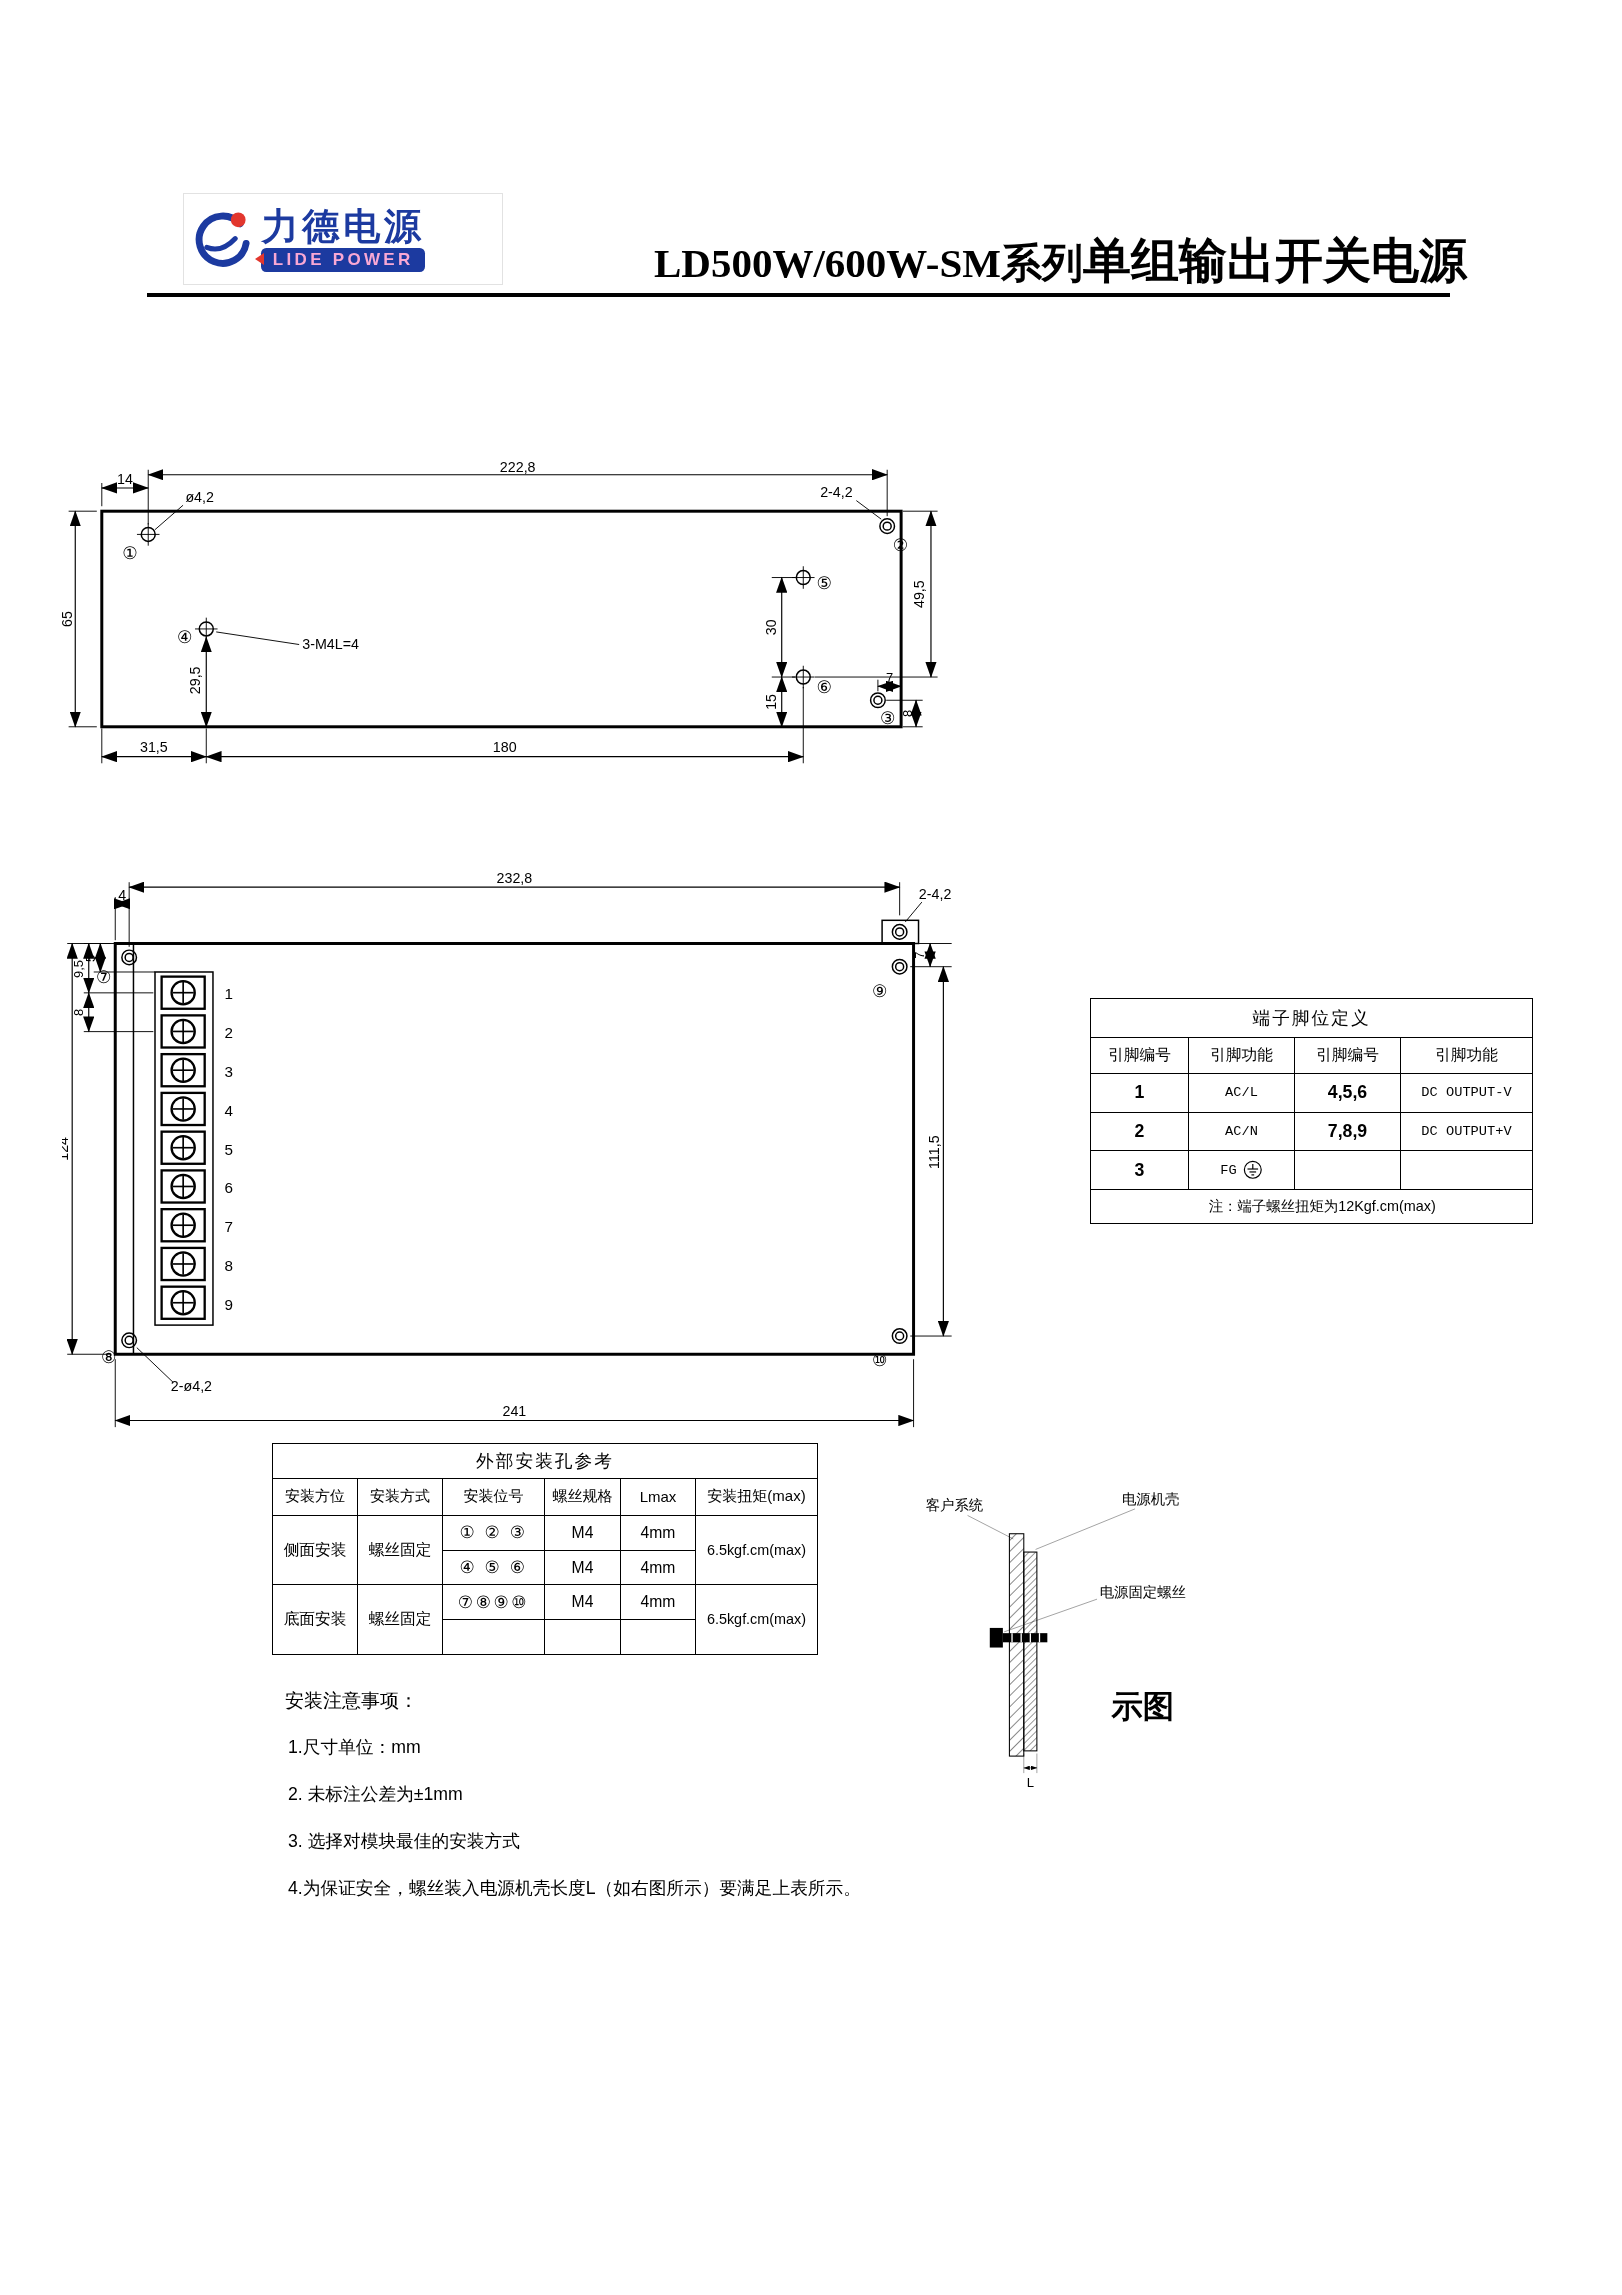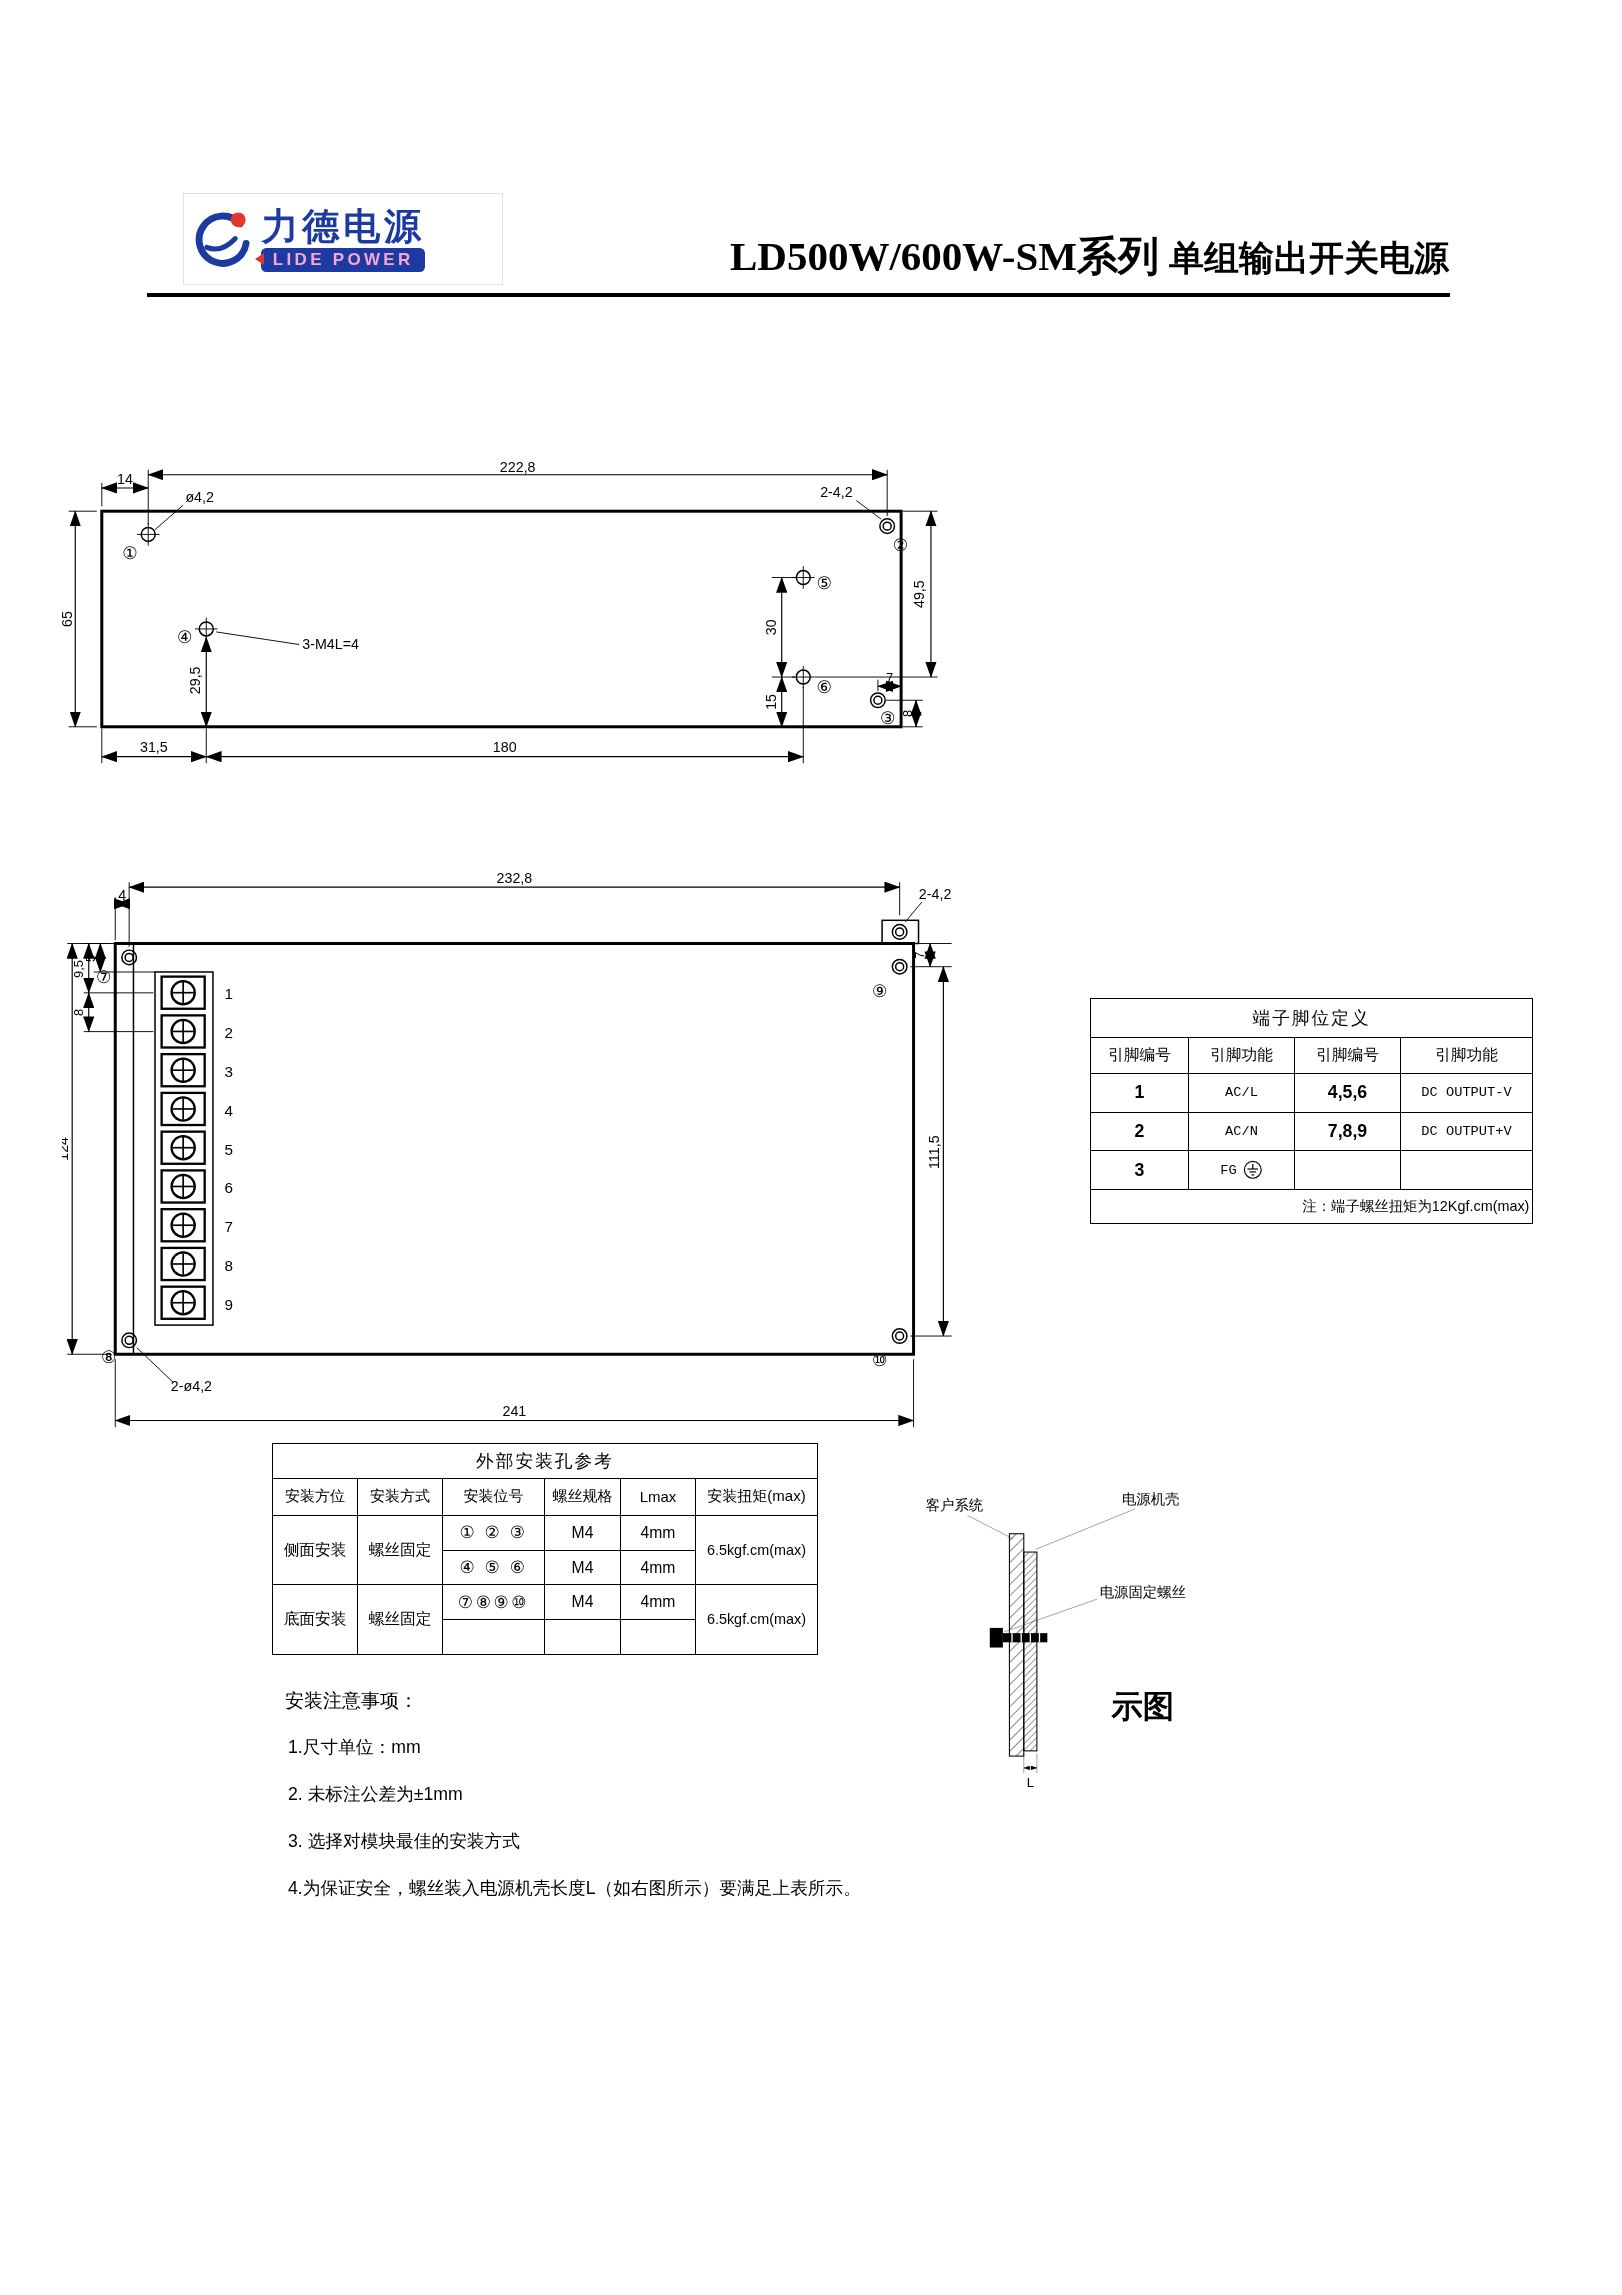--- a/index.html
+++ b/index.html
@@ -10,21 +10,21 @@
   .abs{position:absolute;}
 
   
   .logo{left:183px;top:193px;width:308px;height:85px;display:flex;align-items:center;gap:9.2px;border:0.7px solid #e2e2e2;padding:2.6px 5.2px;background:#fff;}
   .logo-cn{font-size:37px;font-weight:bold;color:#1c3aa0;letter-spacing:3.9px;line-height:39px;}
   .logo-bar{margin-top:2.6px;background:#1c3aa0;border-radius:5.2px;height:23.6px;display:flex;align-items:center;justify-content:center;position:relative;}
   .logo-bar span{color:#f9a8d4;font-weight:bold;font-size:17px;letter-spacing:3.3px;}
   .logo-bar .red-tab{position:absolute;left:-6.5px;top:5.2px;width:0;height:0;border-top:6.5px solid transparent;border-bottom:6.5px solid transparent;border-right:9.2px solid #e2372e;}
   .title{left:654px;top:229px;width:795px;text-align:right;white-space:nowrap;}
   .t-model{font-family:"Liberation Serif", serif;font-weight:bold;font-size:41px;}
-  .t-desc{font-family:Liberation Sans, sans-serif;font-weight:bold;font-size:35px;margin-left:10px;}
+  .t-desc{font-family:Liberation Sans, sans-serif;font-weight:bold;font-size:48px;margin-left:0;}
   .rule{left:147px;top:293px;width:1303px;height:3.9px;background:#000;}
 
   
   svg text{fill:#000;text-anchor:middle;font-family:"Liberation Sans", sans-serif;}
   .out{fill:none;stroke:#000;stroke-width:0.9;}
   .thin-r{fill:none;stroke:#000;stroke-width:0.45;}
   .dim{stroke:#000;stroke-width:0.35;fill:none;}
   .ext{stroke:#000;stroke-width:0.28;fill:none;}
   .hole circle{fill:none;stroke:#000;stroke-width:0.45;}
   .hole line{stroke:#000;stroke-width:0.28;}
@@ -39,21 +39,21 @@
 
   
   table{border-collapse:collapse;background:#fff;table-layout:fixed;}
   td,th{border:1px solid #000;text-align:center;vertical-align:middle;font-weight:normal;padding:1.3px 2.6px;overflow:hidden;}
   .tbl-title{font-size:17.7px;height:31px;letter-spacing:2px;}
   .pin-table{font-size:15.7px;}
   .pin-table th{font-size:15.7px;height:33px;}
   .pin-table td{height:35px;}
   .pin-table .b{font-weight:bold;font-size:17.7px;}
   .pin-table .fn{font-size:13.7px;font-family:"Liberation Mono", monospace;}
-  .pin-table .note-cell{text-align:right;font-size:14.4px;height:30px;padding-left:24px;}
+  .pin-table .note-cell{text-align:center;font-size:14.4px;height:30px;padding-left:24px;}
   .fg-cell{display:flex;align-items:center;justify-content:center;gap:6.5px;}
   .mount-table{font-size:15.7px;}
   .mount-table th{height:34px;font-size:15px;}
   .mount-table td{height:31px;}
   .mount-table .circ{font-size:17px;letter-spacing:2.6px;}
   .mount-table .torque{font-size:14.4px;}
 
   
   .notes{left:272px;top:1685px;width:654px;font-size:17.7px;line-height:31px;}
   .notes-title{font-weight:normal;font-size:19px;margin-bottom:6px;margin-left:13px;}

